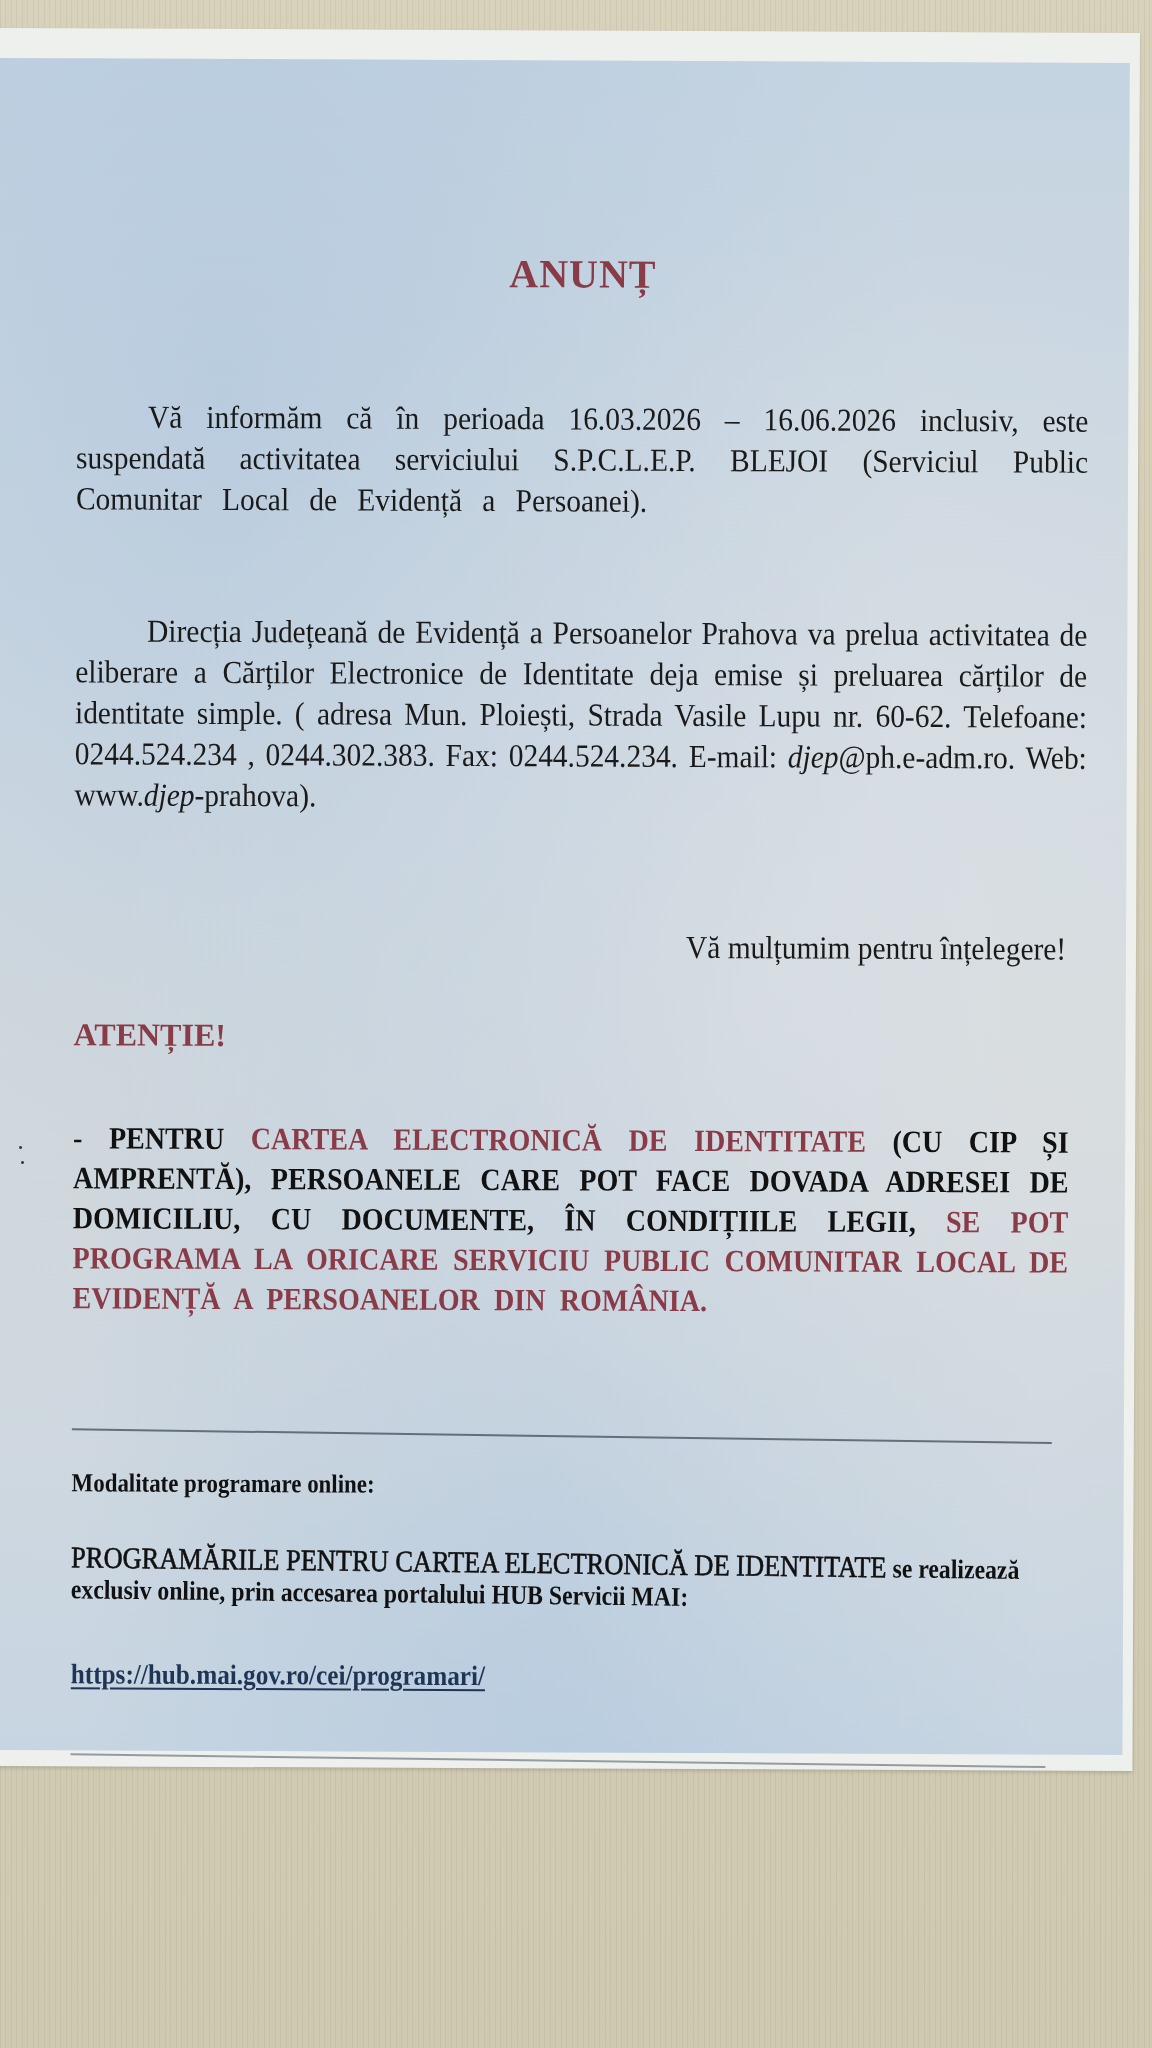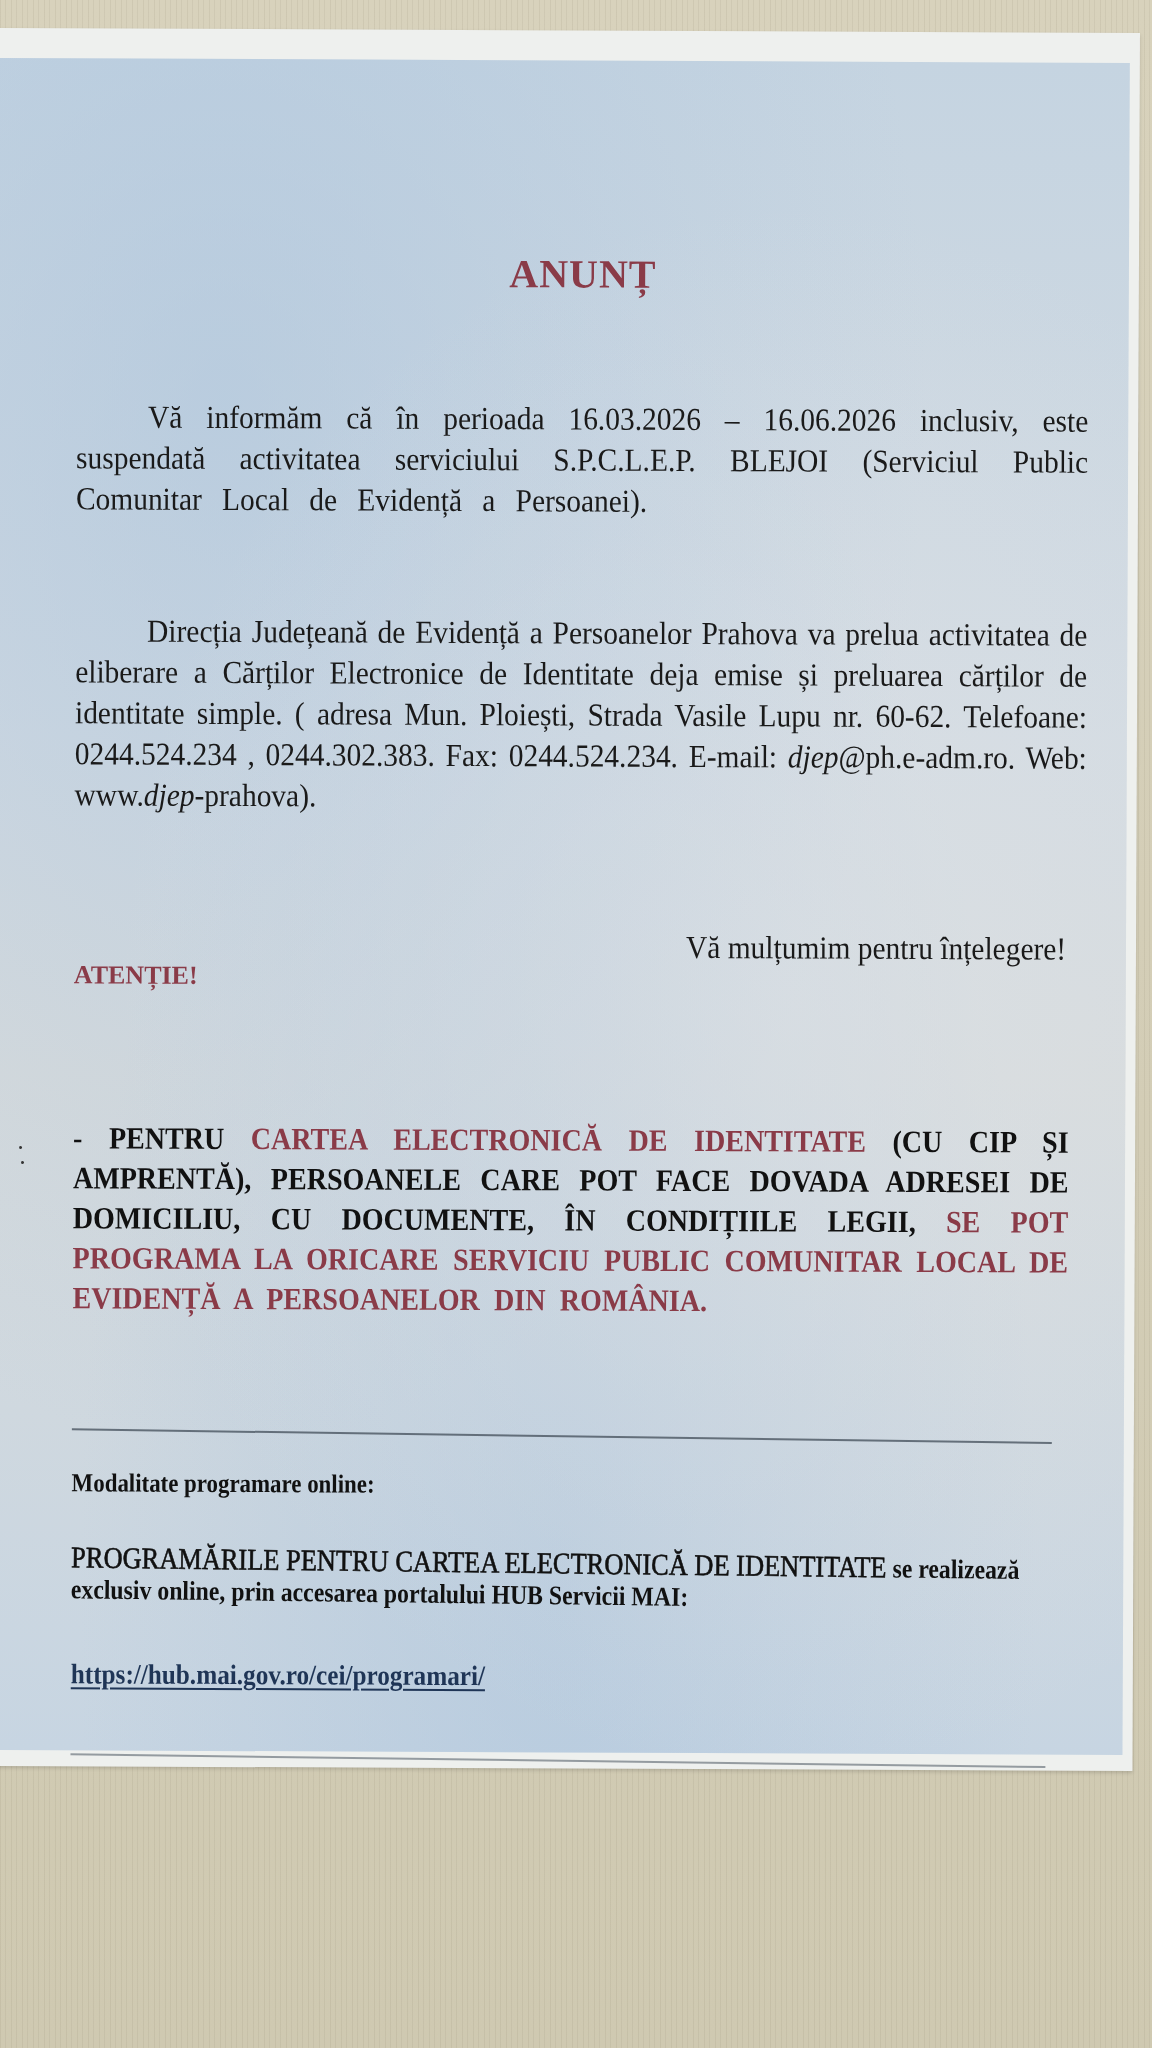--- a/index.html
+++ b/index.html
@@ -80,22 +80,22 @@
       position: absolute;
       right: 20px;
       top: 868px;
       font-size: 32px;
       transform: scaleX(0.92);
       transform-origin: right top;
     }
     .atentie {
       position: absolute;
       left: 0;
-      top: 902px;
-      font-size: 26px;
+      top: 958px;
+      font-size: 32px;
       font-weight: bold;
       color: #8a3b48;
     }
     .warning {
       position: absolute;
       left: 0;
       top: 1060px;
       width: 1100px;
       font-size: 31px;
       line-height: 40px;

